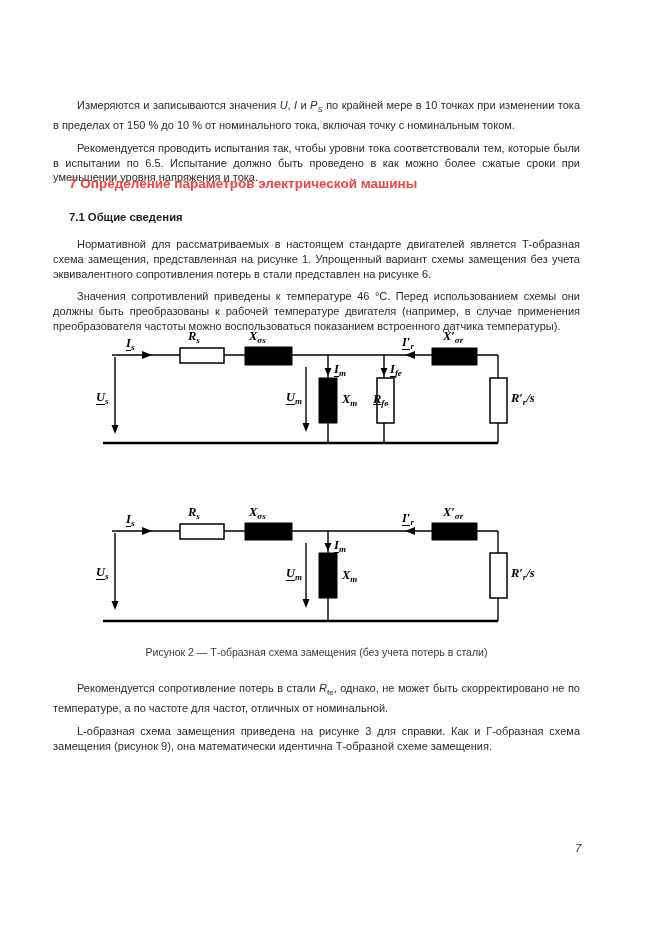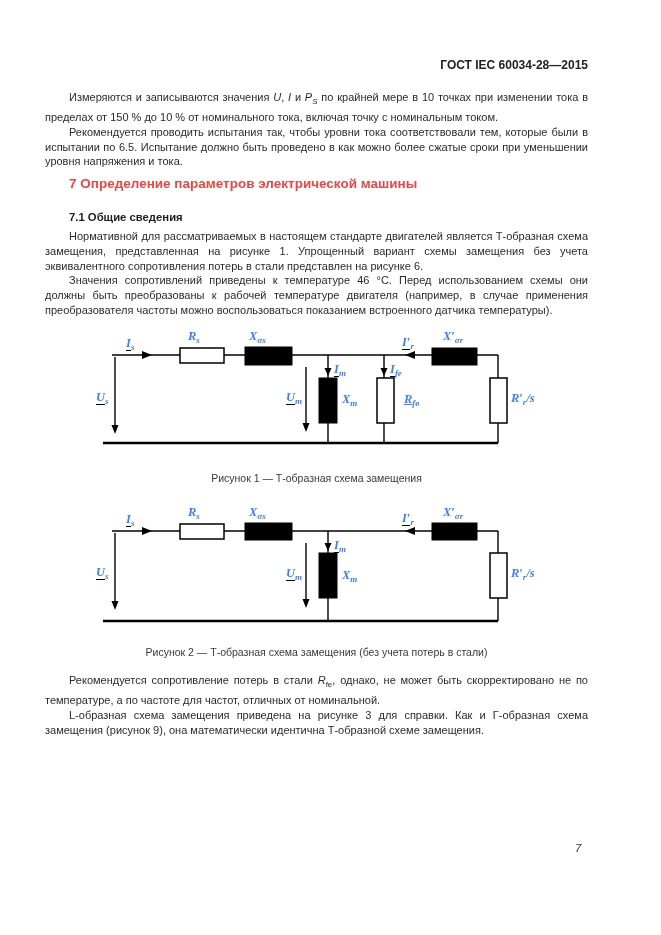--- a/index.html
+++ b/index.html
@@ -3,49 +3,48 @@
 <meta charset="utf-8">
 <style>
   html,body{margin:0;padding:0;}
   body{background:#ffffff;}
   .page{position:relative;width:661px;height:935px;background:#ffffff;overflow:hidden;
         font-family:"Liberation Sans",sans-serif;color:#2b2b2b;}
   .doc-header{position:absolute;top:58px;left:45px;width:543px;text-align:right;
         font-size:12px;font-weight:bold;color:#222;}
   .tblock{position:absolute;left:45px;width:543px;font-size:11px;line-height:14.8px;
         text-align:justify;}
-  .tblock p{margin:0;text-indent:24px;}
+  .tblock p{margin:8px;text-indent:24px;}
   .tblock i{font-style:italic;}
   .tblock sub{font-size:8px;}
   .sec-heading{position:absolute;left:45px;width:543px;padding-left:24px;box-sizing:border-box;
         font-size:13.5px;font-weight:bold;color:#ef4444;}
   .sub-heading{position:absolute;left:45px;width:543px;padding-left:24px;box-sizing:border-box;
         font-size:11.3px;font-weight:bold;color:#1d1d1d;}
   .caption{position:absolute;left:45px;width:543px;text-align:center;font-size:10.5px;color:#3a3a3a;}
   .fig{position:absolute;left:0;width:661px;}
   .fig svg{position:absolute;left:0;top:0;}
   .clbl{position:absolute;font-family:"Liberation Serif",serif;font-style:italic;font-weight:bold;
-        font-size:12.5px;color:#3b82f6;line-height:12px;white-space:nowrap;}
+        font-size:12.5px;color:#000000;line-height:12px;white-space:nowrap;}
   .clbl i{font-style:italic;}
   .clbl sub{font-size:9px;font-style:italic;vertical-align:-0.35em;letter-spacing:0;}
   .clbl .suf{font-style:italic;}
   .clbl.ul > i{border-bottom:1.2px solid #000;padding-bottom:0px;}
   .page-num{position:absolute;font-size:11.5px;font-style:italic;color:#333;}
   .wire{stroke:#000;stroke-width:1.4;fill:none;}
   .wire2{stroke:#000;stroke-width:2.4;fill:none;}
   .boxw{fill:#ffffff;stroke:#000;stroke-width:1.5;}
   .boxb{fill:#000000;stroke:#000;stroke-width:1;}
   .ah{fill:#000;stroke:none;}
 </style>
 </head>
 <body>
 
 <div class="page">
 
-  <div class="doc-header">ГОСТ IEC 60034-28—2015</div>
 
   <div class="tblock" style="top:90px;">
     <p><span>Измеряются и записываются значения </span><i>U</i><span>, </span><i>I</i><span> и </span><i>P</i><sub><i>S</i></sub><span> по крайней мере в 10 точках при изменении тока в пределах от 150 % до 10 % от номинального тока, включая точку с номинальным током.</span></p>
     <p>Рекомендуется проводить испытания так, чтобы уровни тока соответствовали тем, которые были в испытании по 6.5. Испытание должно быть проведено в как можно более сжатые сроки при уменьшении уровня напряжения и тока.</p>
   </div>
 
   <div class="sec-heading" style="top:176px;">7 Определение параметров электрической машины</div>
   <div class="sub-heading" style="top:211px;">7.1 Общие сведения</div>
 
   <div class="tblock" style="top:229px;">
@@ -78,25 +77,24 @@
     <span class="clbl ul" style="left:126px;top:7px;"><i>I</i><sub>s</sub></span>
     <span class="clbl" style="left:188px;top:0px;"><i>R</i><sub>s</sub></span>
     <span class="clbl" style="left:249px;top:0px;"><i>X</i><sub>σs</sub></span>
     <span class="clbl ul" style="left:402px;top:6px;"><i>I′</i><sub>r</sub></span>
     <span class="clbl" style="left:443px;top:0px;"><i>X′</i><sub>σr</sub></span>
     <span class="clbl ul" style="left:96px;top:61px;"><i>U</i><sub>s</sub></span>
     <span class="clbl ul" style="left:334px;top:33px;"><i>I</i><sub>m</sub></span>
     <span class="clbl ul" style="left:286px;top:61px;"><i>U</i><sub>m</sub></span>
     <span class="clbl" style="left:342px;top:63px;"><i>X</i><sub>m</sub></span>
     <span class="clbl ul" style="left:390px;top:33px;"><i>I</i><sub>fe</sub></span>
-    <span class="clbl" style="left:404px;top:63px;text-decoration:underline;"><i>R</i><sub>fe</sub></span>
+    <span class="clbl" style="left:373px;top:63px;text-decoration:underline;"><i>R</i><sub>fe</sub></span>
     <span class="clbl" style="left:511px;top:62px;"><i>R′</i><sub>r</sub><span class="suf">/s</span></span>
   </div>
 
-  <div class="caption" style="top:472px;">Рисунок 1 — Т-образная схема замещения</div>
 
   <div class="fig" style="top:505px;height:130px;">
     <svg width="661" height="130" viewBox="0 0 661 130">
       <path class="wire" d="M112,26 H498"></path>
       <path class="wire" d="M498,26 V116"></path>
       <path class="wire2" d="M103,116 H498"></path>
       <path class="wire" d="M328,26 V48 M328,93 V116"></path>
       <path class="wire" d="M115,28 V97"></path>
       <polygon class="ah" points="115,105 111.5,96 118.5,96"></polygon>
       <path class="wire" d="M306,38 V95"></path>

